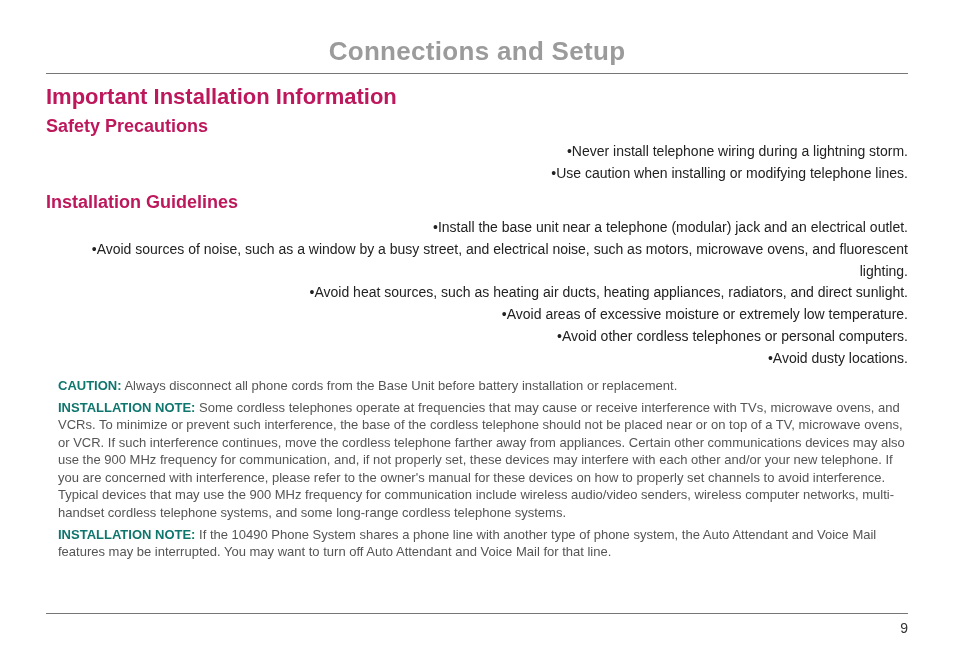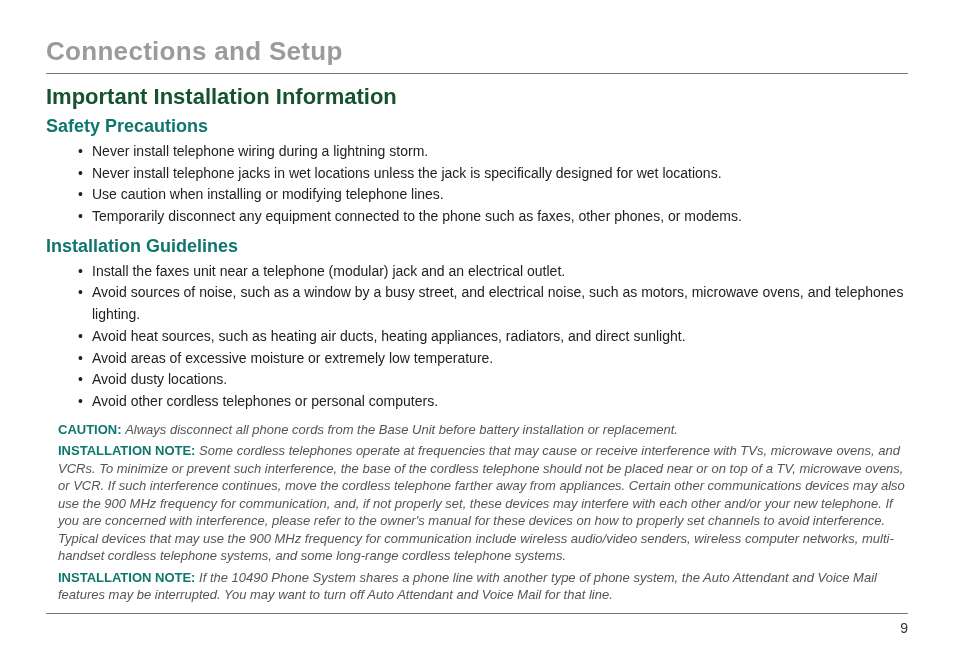--- a/index.html
+++ b/index.html
@@ -11,76 +11,76 @@
     color: #222;
   }
   .page {
     width: 954px;
     height: 656px;
     box-sizing: border-box;
     padding: 36px 46px 0 46px;
     position: relative;
   }
   .chapter-title {
-    text-align: left;
+    text-align: center;
     font-weight: 700;
     font-size: 26px;
     color: #9b9b9b;
     letter-spacing: 0.3px;
     margin: 0 0 6px 0;
   }
   .rule {
     border: none;
     border-top: 1px solid #777;
     margin: 0 0 10px 0;
   }
   .h1 {
     font-weight: 700;
     font-size: 22px;
     margin: 2px 0 6px 0;
-    color: #14532d;
+    color: #be185d;
   }
   .h2 {
     font-weight: 700;
     font-size: 18px;
     margin: 2px 0 4px 0;
-    color: #0f766e;
+    color: #be185d;
   }
   ul.bullets {
     list-style: none;
     margin: 0 0 8px 0;
     padding: 0 0 0 32px;
   }
   ul.bullets li {
     font-size: 14px;
     line-height: 1.55;
     margin: 0;
     padding-left: 14px;
     text-indent: -14px;
+    text-align: right;
   }
   ul.bullets li::before {
     content: "\2022";
     display: inline-block;
     width: 14px;
     text-indent: 0;
   }
   .note {
     font-size: 13px;
     color: #555;
     margin: 0 0 4px 0;
     line-height: 1.35;
     padding: 0 0 0 12px;
   }
   .note .lead {
     font-weight: 700;
     font-style: normal;
     color: #0f766e;
   }
   .note-body {
-    font-style: italic;
   }
   .footer {
     position: absolute;
     left: 46px;
     right: 46px;
     bottom: 20px;
   }
   .footer hr {
     border: none;
     border-top: 1px solid #777;
@@ -98,33 +98,31 @@
 <div class="page">
 
   <div class="chapter-title">Connections and Setup</div>
   <hr class="rule">
 
   <div class="h1">Important Installation Information</div>
 
   <div class="h2">Safety Precautions</div>
   <ul class="bullets">
     <li>Never install telephone wiring during a lightning storm.</li>
-    <li>Never install telephone jacks in wet locations unless the jack is specifically designed for wet locations.</li>
     <li>Use caution when installing or modifying telephone lines.</li>
-    <li>Temporarily disconnect any equipment connected to the phone such as faxes, other phones, or modems.</li>
   </ul>
 
   <div class="h2">Installation Guidelines</div>
   <ul class="bullets">
-    <li>Install the faxes unit near a telephone (modular) jack and an electrical outlet.</li>
-    <li>Avoid sources of noise, such as a window by a busy street, and electrical noise, such as motors, microwave ovens, and telephones lighting.</li>
+    <li>Install the base unit near a telephone (modular) jack and an electrical outlet.</li>
+    <li>Avoid sources of noise, such as a window by a busy street, and electrical noise, such as motors, microwave ovens, and fluorescent lighting.</li>
     <li>Avoid heat sources, such as heating air ducts, heating appliances, radiators, and direct sunlight.</li>
     <li>Avoid areas of excessive moisture or extremely low temperature.</li>
+    <li>Avoid other cordless telephones or personal computers.</li>
     <li>Avoid dusty locations.</li>
-    <li>Avoid other cordless telephones or personal computers.</li>
   </ul>
 
   <p class="note">
     <span class="lead">CAUTION:</span>
     <span class="note-body">Always disconnect all phone cords from the Base Unit before battery installation or replacement.</span>
   </p>
 
   <p class="note">
     <span class="lead">INSTALLATION NOTE:</span>
     <span class="note-body">Some cordless telephones operate at frequencies that may cause or receive interference with TVs, microwave ovens, and VCRs. To minimize or prevent such interference, the base of the cordless telephone should not be placed near or on top of a TV, microwave ovens, or VCR. If such interference continues, move the cordless telephone farther away from appliances. Certain other communications devices may also use the 900 MHz frequency for communication, and, if not properly set, these devices may interfere with each other and/or your new telephone. If you are concerned with interference, please refer to the owner's manual for these devices on how to properly set channels to avoid interference. Typical devices that may use the 900 MHz frequency for communication include wireless audio/video senders, wireless computer networks, multi-handset cordless telephone systems, and some long-range cordless telephone systems.</span>

